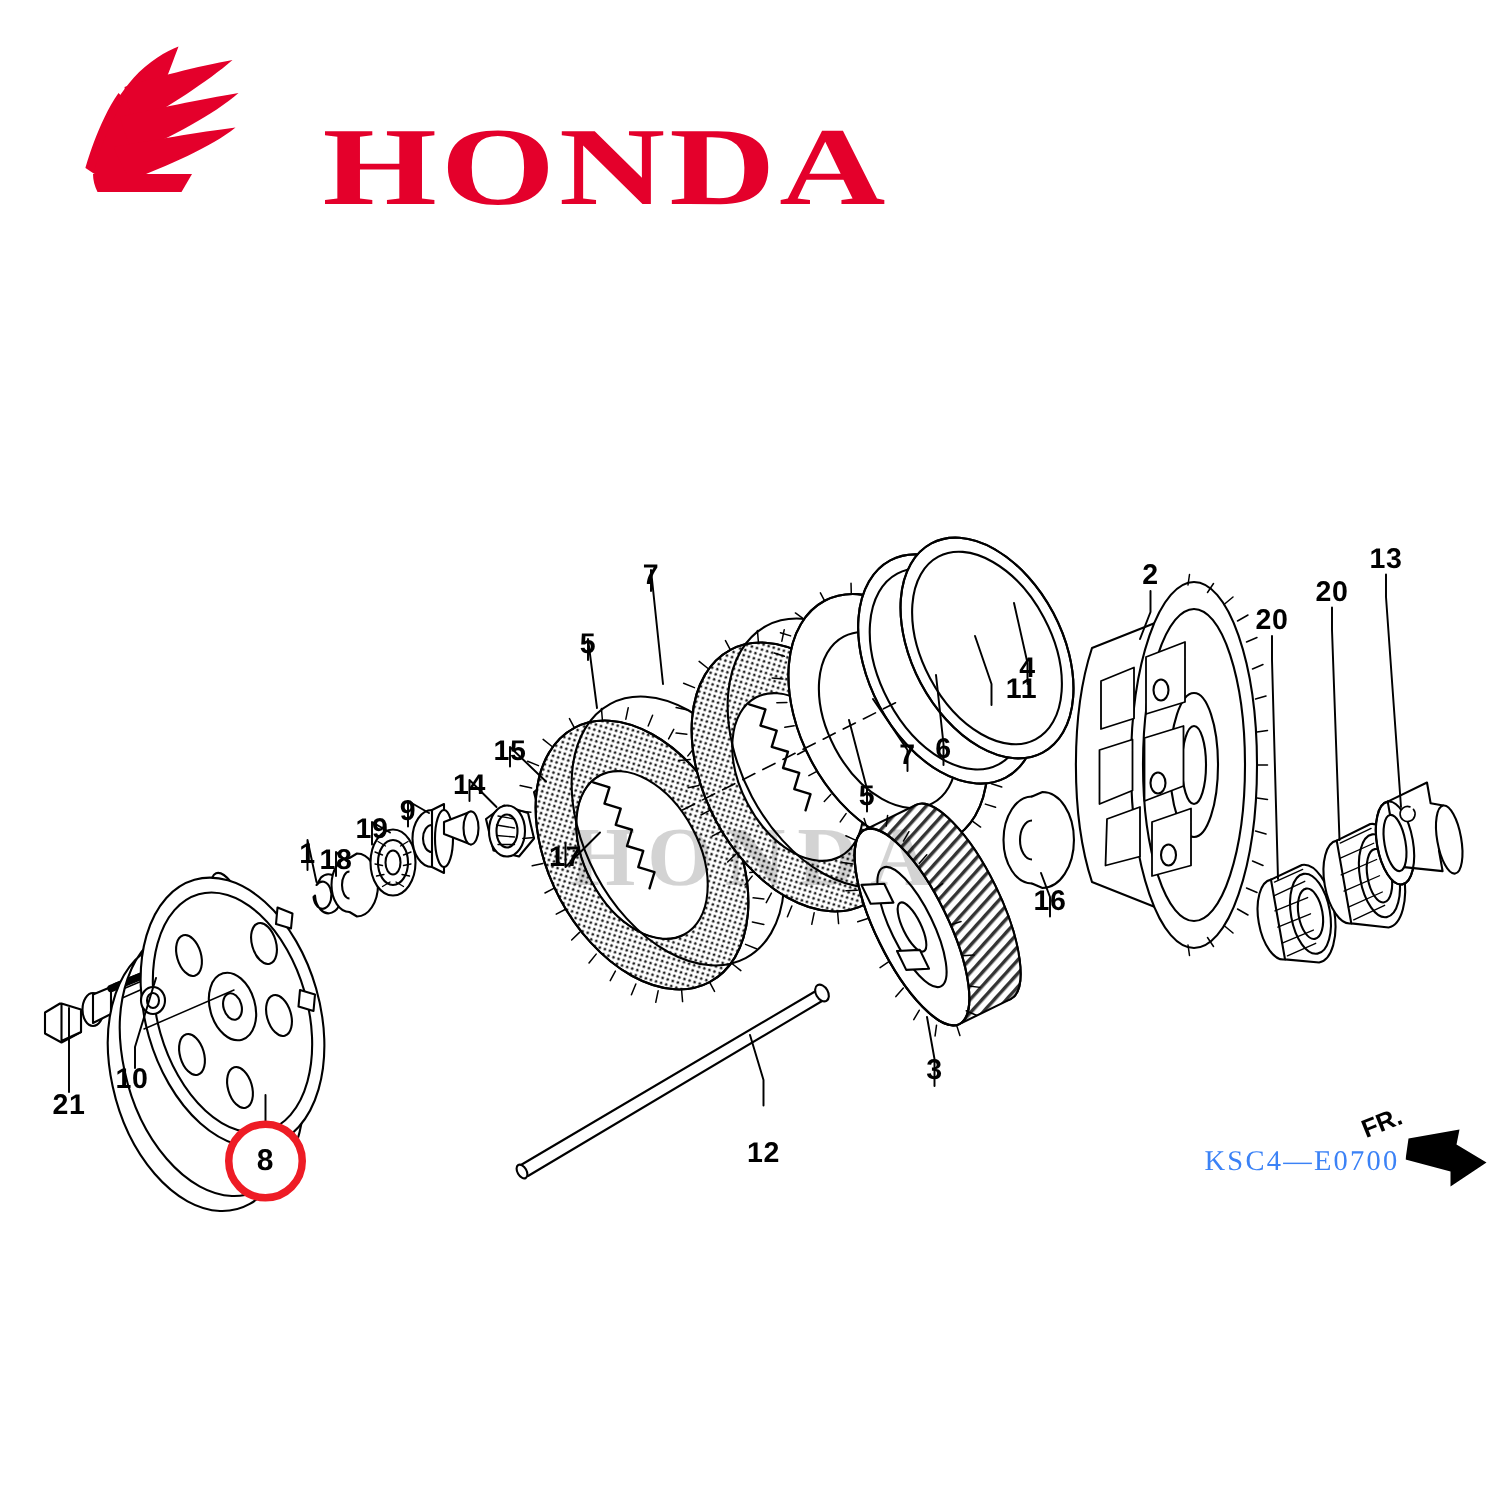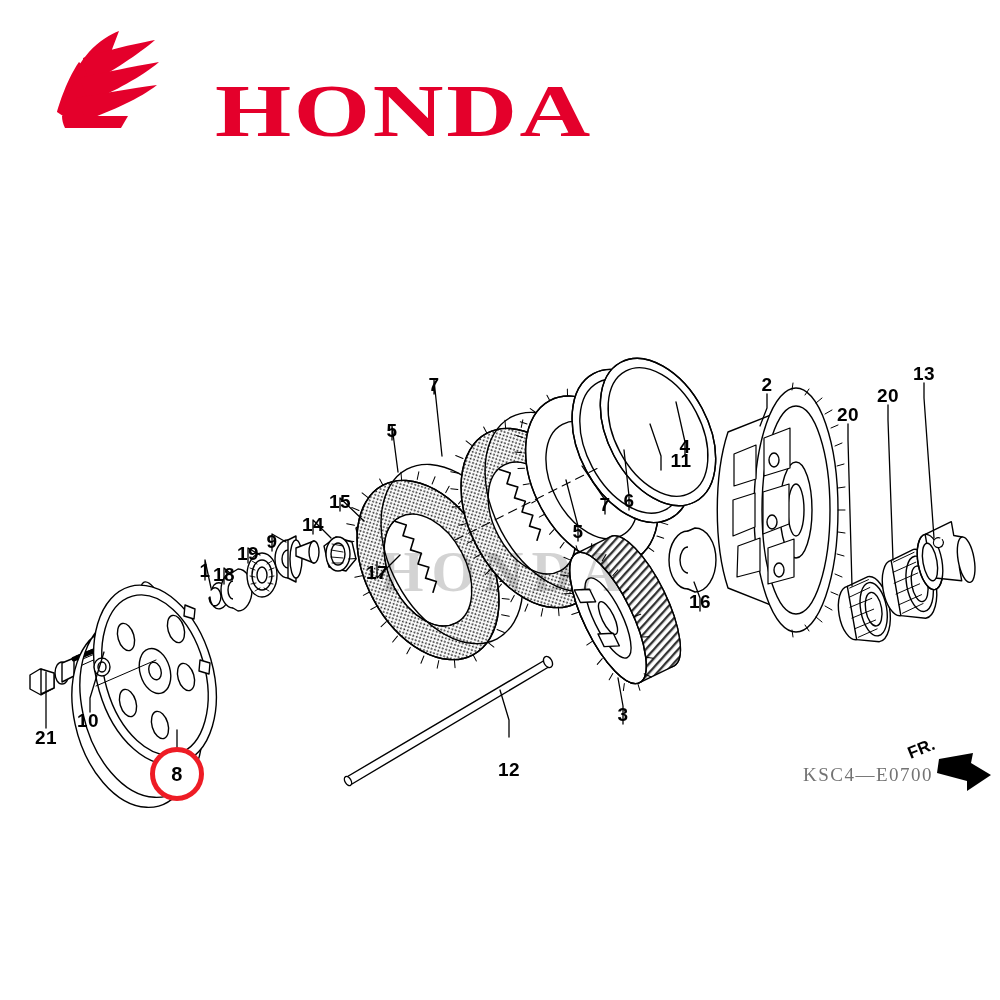--- a/index.html
+++ b/index.html
@@ -81,21 +81,21 @@
 
   
   .partno {
     position: absolute;
     left: 803px;
     top: 775px;
     transform: translateY(-50%);
     font-family: "Liberation Serif", serif;
     font-size: 19px;
     letter-spacing: 1.5px;
-    color: #737373;
+    color: #3b82f6;
     white-space: nowrap;
   }
   .fr-mark {
     position: absolute;
     left: 905px;
     top: 737px;
     width: 85px;
     height: 60px;
   }
   .fr-text {

